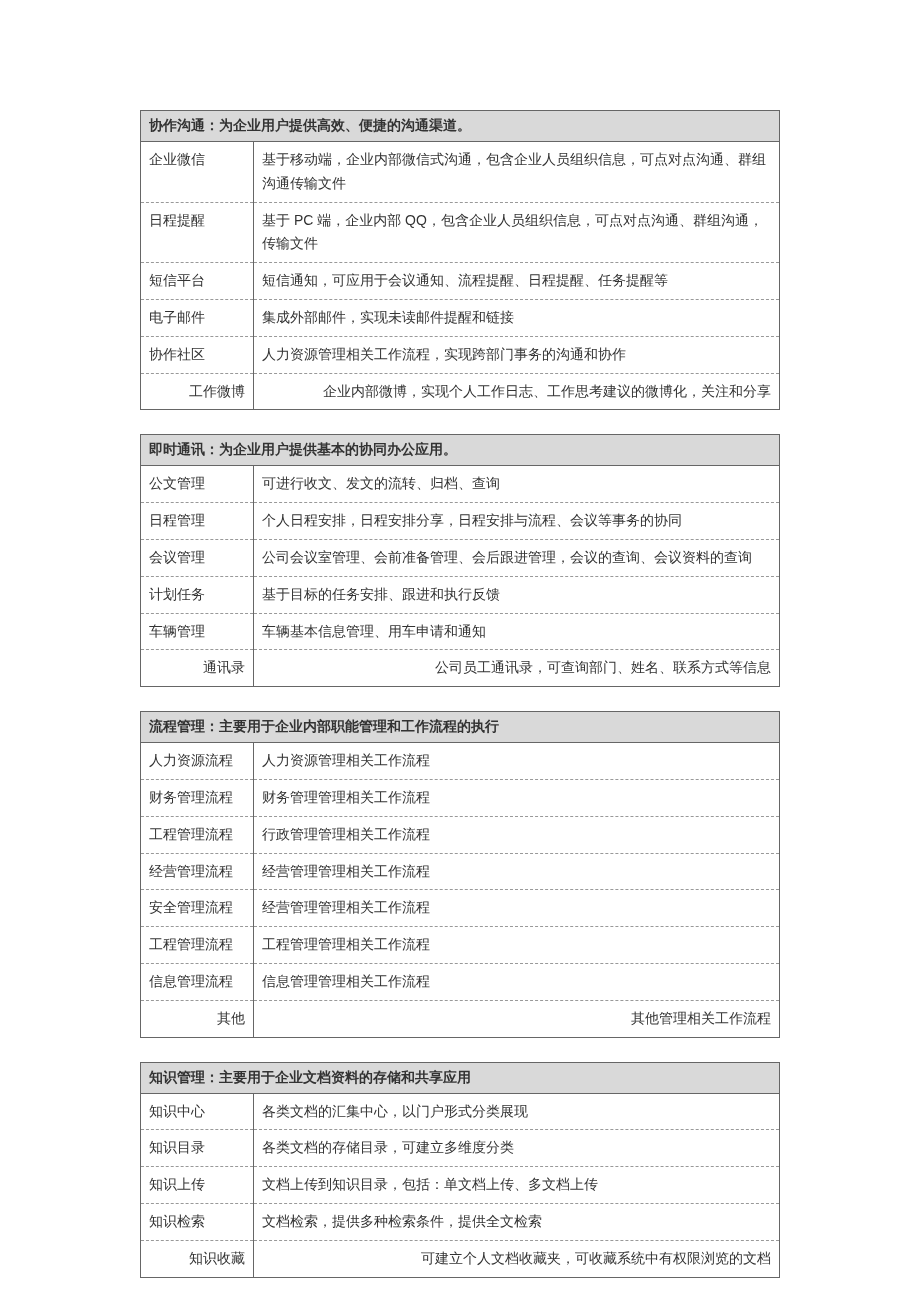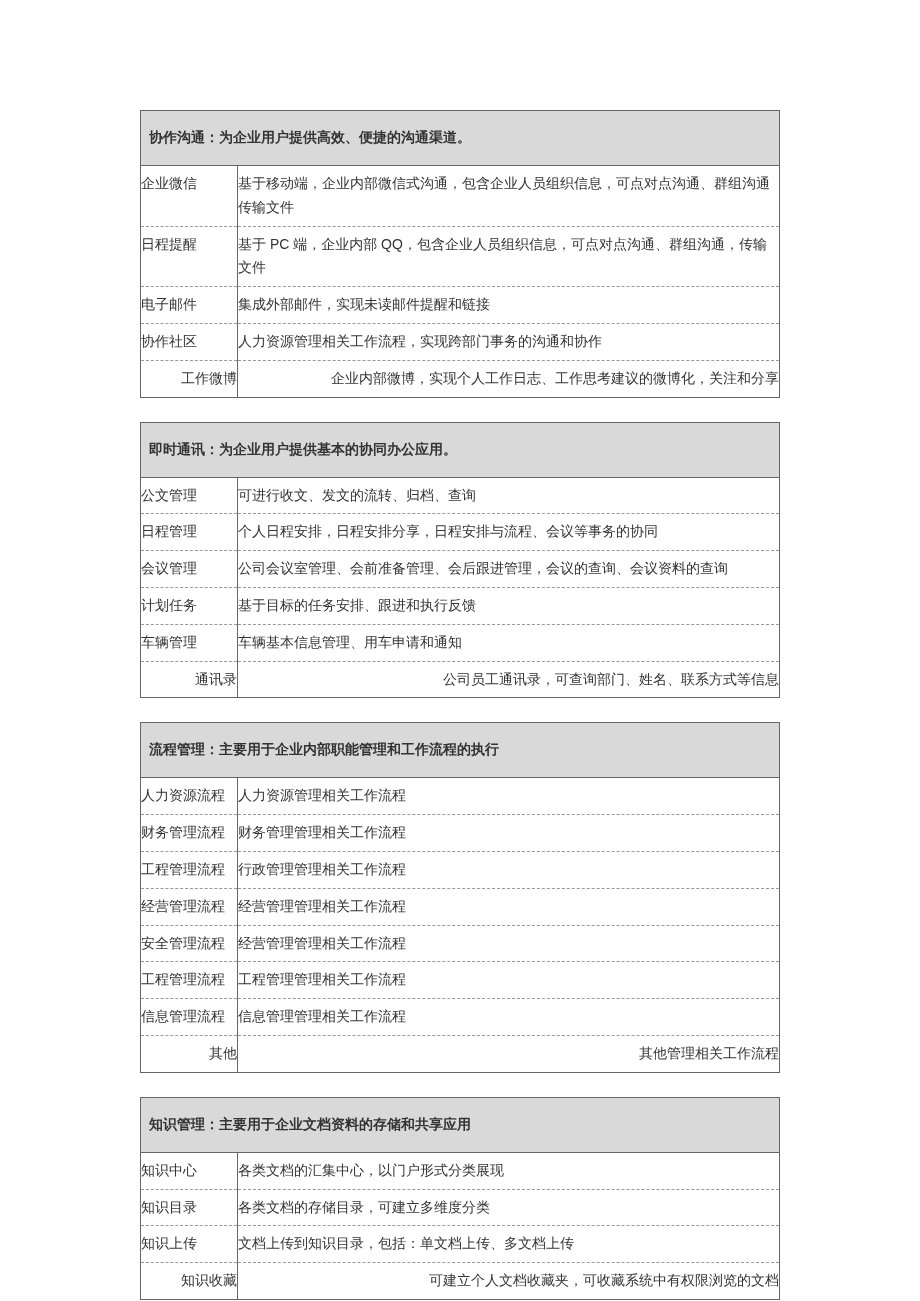--- a/index.html
+++ b/index.html
@@ -19,26 +19,26 @@
     .section-table {
       width: 100%;
       border-collapse: collapse;
       margin-bottom: 24px;
       border: 1px solid #666;
     }
     .section-table th.header-cell {
       background: #d9d9d9;
       text-align: left;
       font-weight: bold;
-      padding: 18px 8px;
+      padding: 6px 8px;
       border-bottom: 1px solid #666;
       font-size: 14px;
     }
     .section-table td {
-      padding: 6px 0;
+      padding: 6px 8px;
       vertical-align: top;
       font-size: 14px;
       line-height: 1.7;
     }
     .section-table td.label-cell {
       width: 96px;
       border-right: 1px solid #666;
     }
     .section-table tr.data-row td {
       border-bottom: 1px dashed #999;
@@ -59,20 +59,24 @@
         </tr>
       </thead>
       <tbody>
         <tr class="data-row">
           <td class="label-cell">企业微信</td>
           <td>基于移动端，企业内部微信式沟通，包含企业人员组织信息，可点对点沟通、群组沟通传输文件</td>
         </tr>
         <tr class="data-row">
           <td class="label-cell">日程提醒</td>
           <td>基于 PC 端，企业内部 QQ，包含企业人员组织信息，可点对点沟通、群组沟通，传输文件</td>
+        </tr>
+        <tr class="data-row">
+          <td class="label-cell">短信平台</td>
+          <td>短信通知，可应用于会议通知、流程提醒、日程提醒、任务提醒等</td>
         </tr>
         <tr class="data-row">
           <td class="label-cell">电子邮件</td>
           <td>集成外部邮件，实现未读邮件提醒和链接</td>
         </tr>
         <tr class="data-row">
           <td class="label-cell">协作社区</td>
           <td>人力资源管理相关工作流程，实现跨部门事务的沟通和协作</td>
         </tr>
         <tr class="data-row">
@@ -168,18 +172,22 @@
         </tr>
         <tr class="data-row">
           <td class="label-cell">知识目录</td>
           <td>各类文档的存储目录，可建立多维度分类</td>
         </tr>
         <tr class="data-row">
           <td class="label-cell">知识上传</td>
           <td>文档上传到知识目录，包括：单文档上传、多文档上传</td>
         </tr>
         <tr class="data-row">
+          <td class="label-cell">知识检索</td>
+          <td>文档检索，提供多种检索条件，提供全文检索</td>
+        </tr>
+        <tr class="data-row">
           <td class="label-cell">知识收藏</td>
           <td>可建立个人文档收藏夹，可收藏系统中有权限浏览的文档</td>
         </tr>
       </tbody>
     </table>
   </div>
 
 </body></html>

